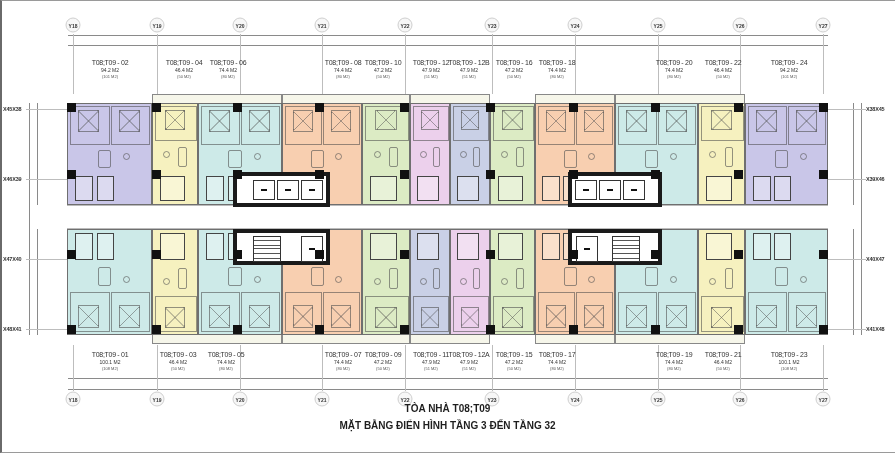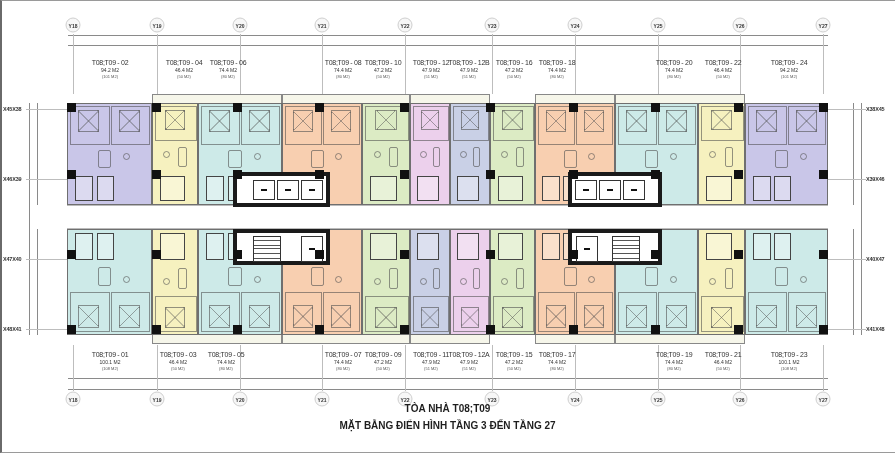--- a/index.html
+++ b/index.html
@@ -500,13 +500,13 @@
     <div class="col" style="left:734px;top:170px;"></div>
     <div class="col" style="left:734px;top:250px;"></div>
     <div class="col" style="left:734px;top:325px;"></div>
     <div class="col" style="left:819px;top:103px;"></div>
     <div class="col" style="left:819px;top:170px;"></div>
     <div class="col" style="left:819px;top:250px;"></div>
     <div class="col" style="left:819px;top:325px;"></div>
   </div>
 
 <div class="title" style="top:403px; font-size:10px;">TÒA NHÀ T08;T09</div>
-<div class="title" style="top:420px; font-size:10px;">MẶT BẰNG ĐIỂN HÌNH TẦNG 3 ĐẾN TẦNG 27</div>
+<div class="title" style="top:420px; font-size:10px;">MẶT BẰNG ĐIỂN HÌNH TẦNG 3 ĐẾN TẦNG 32</div>
 
 </body></html>

